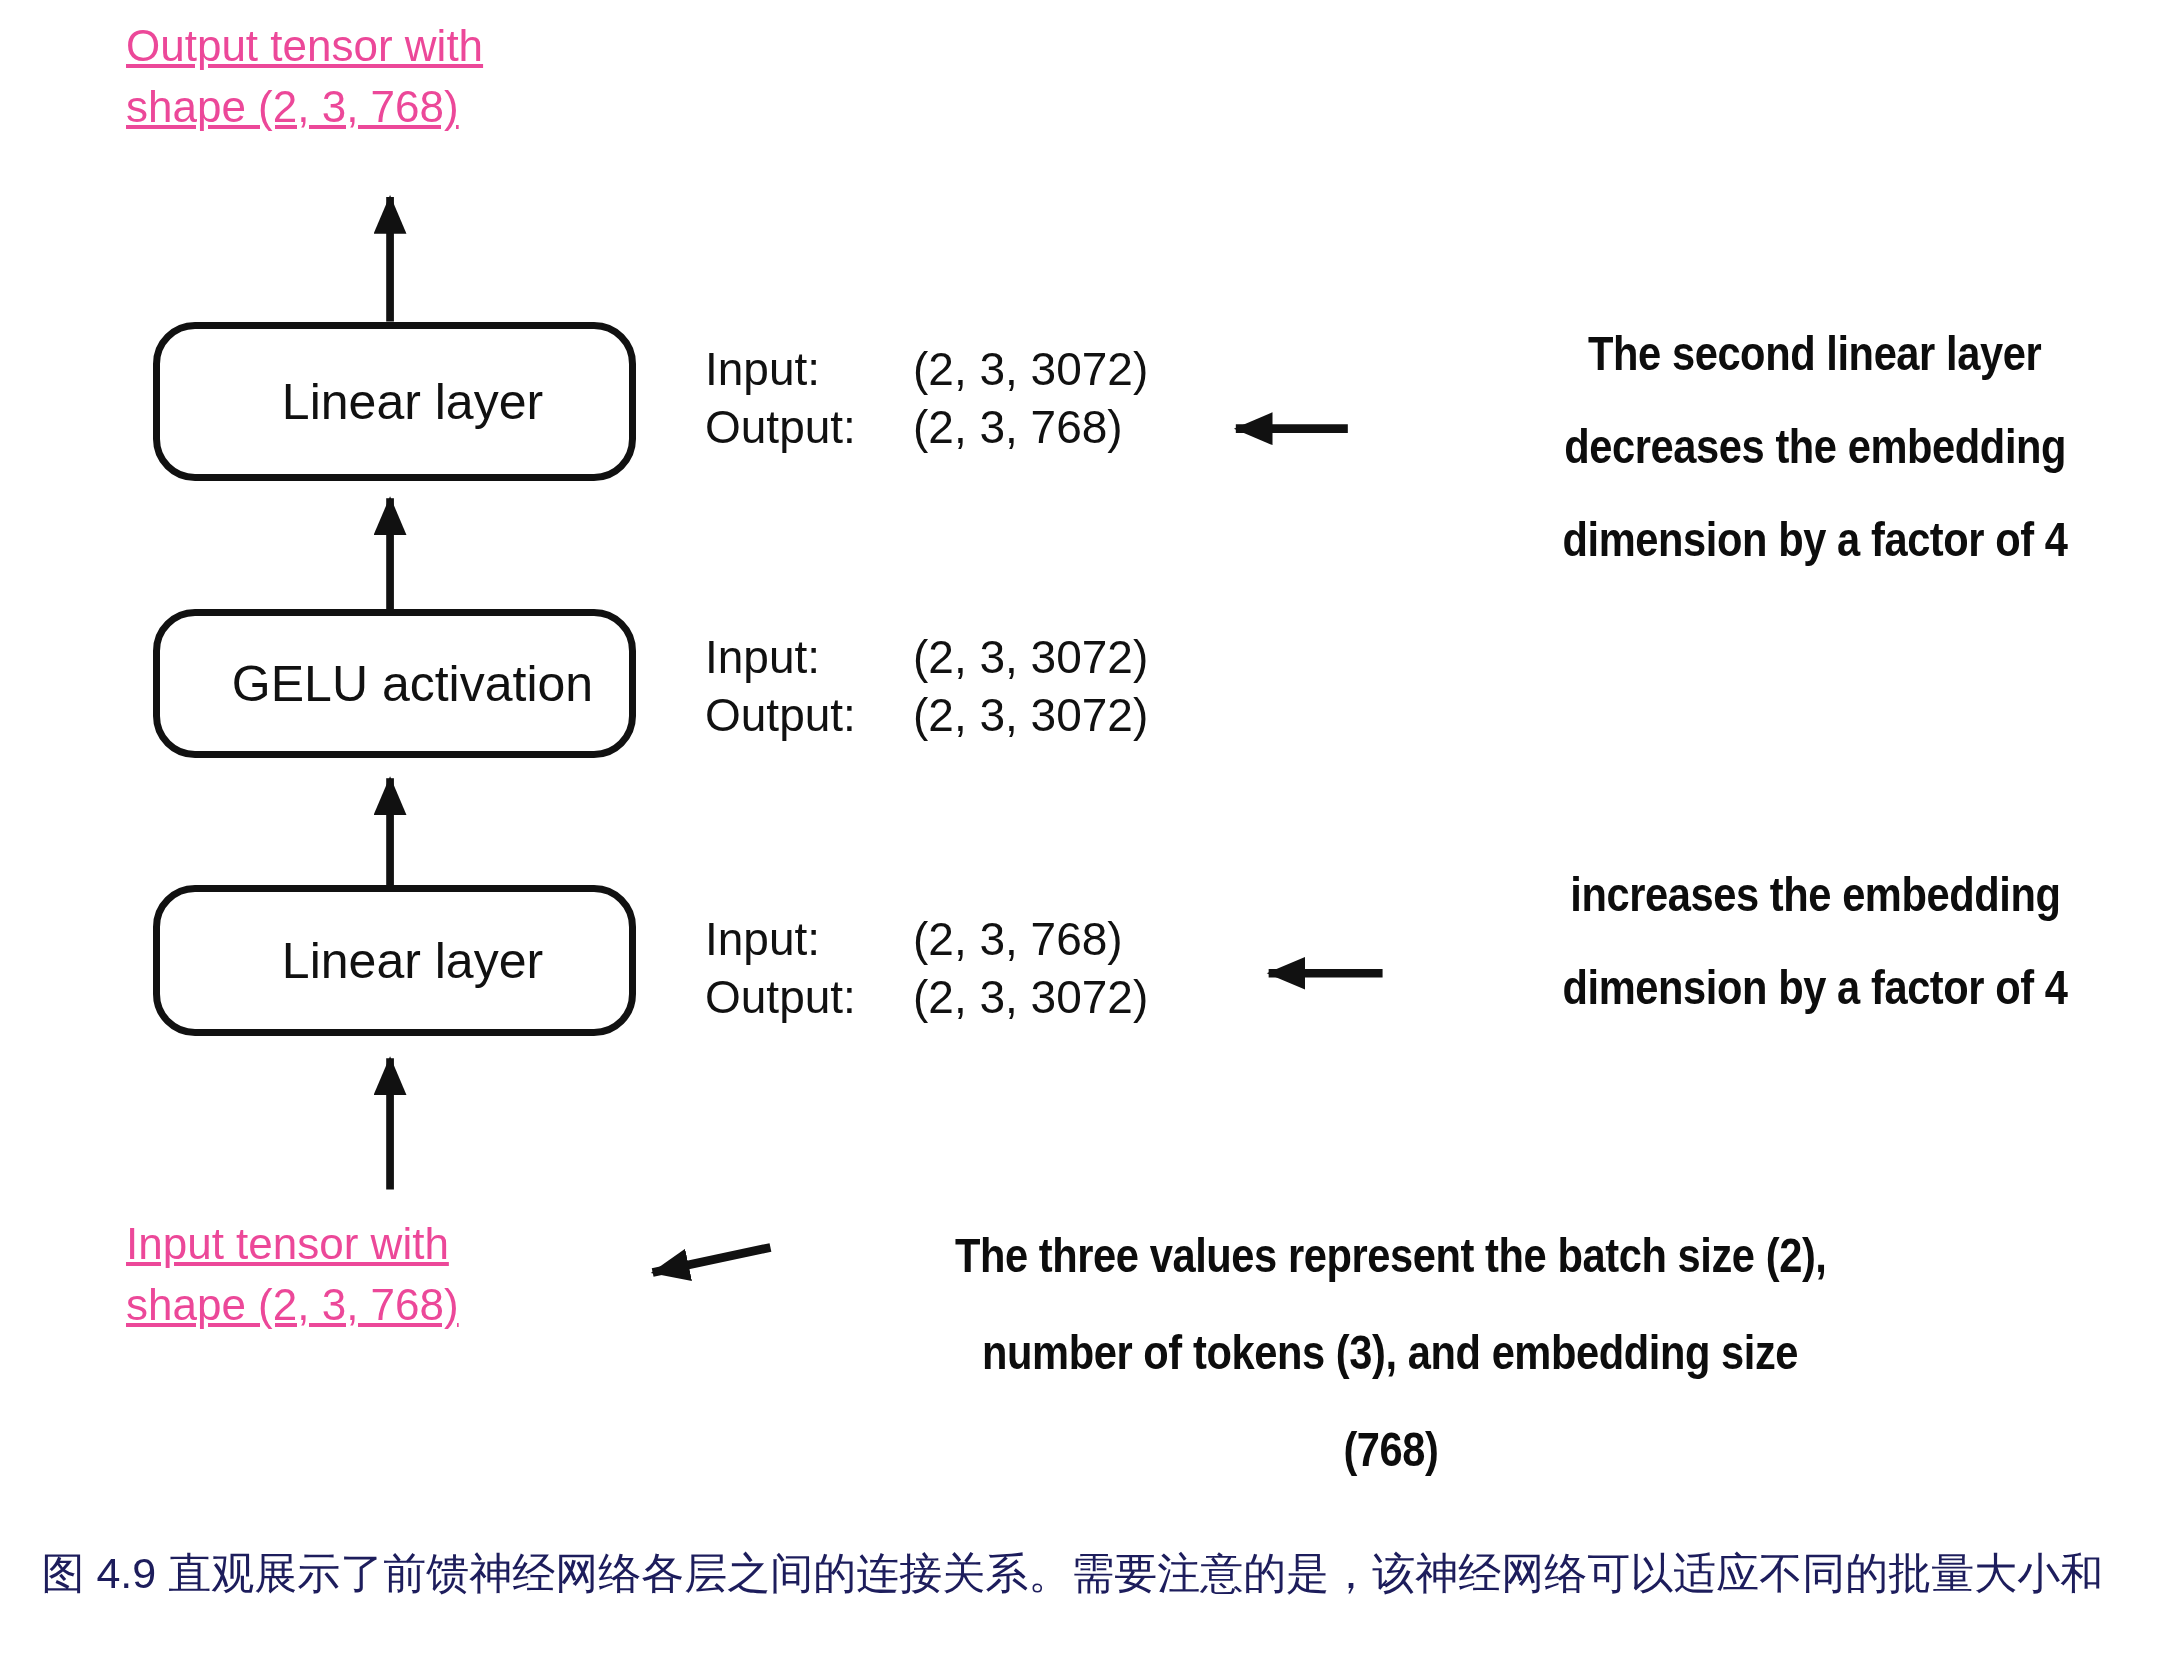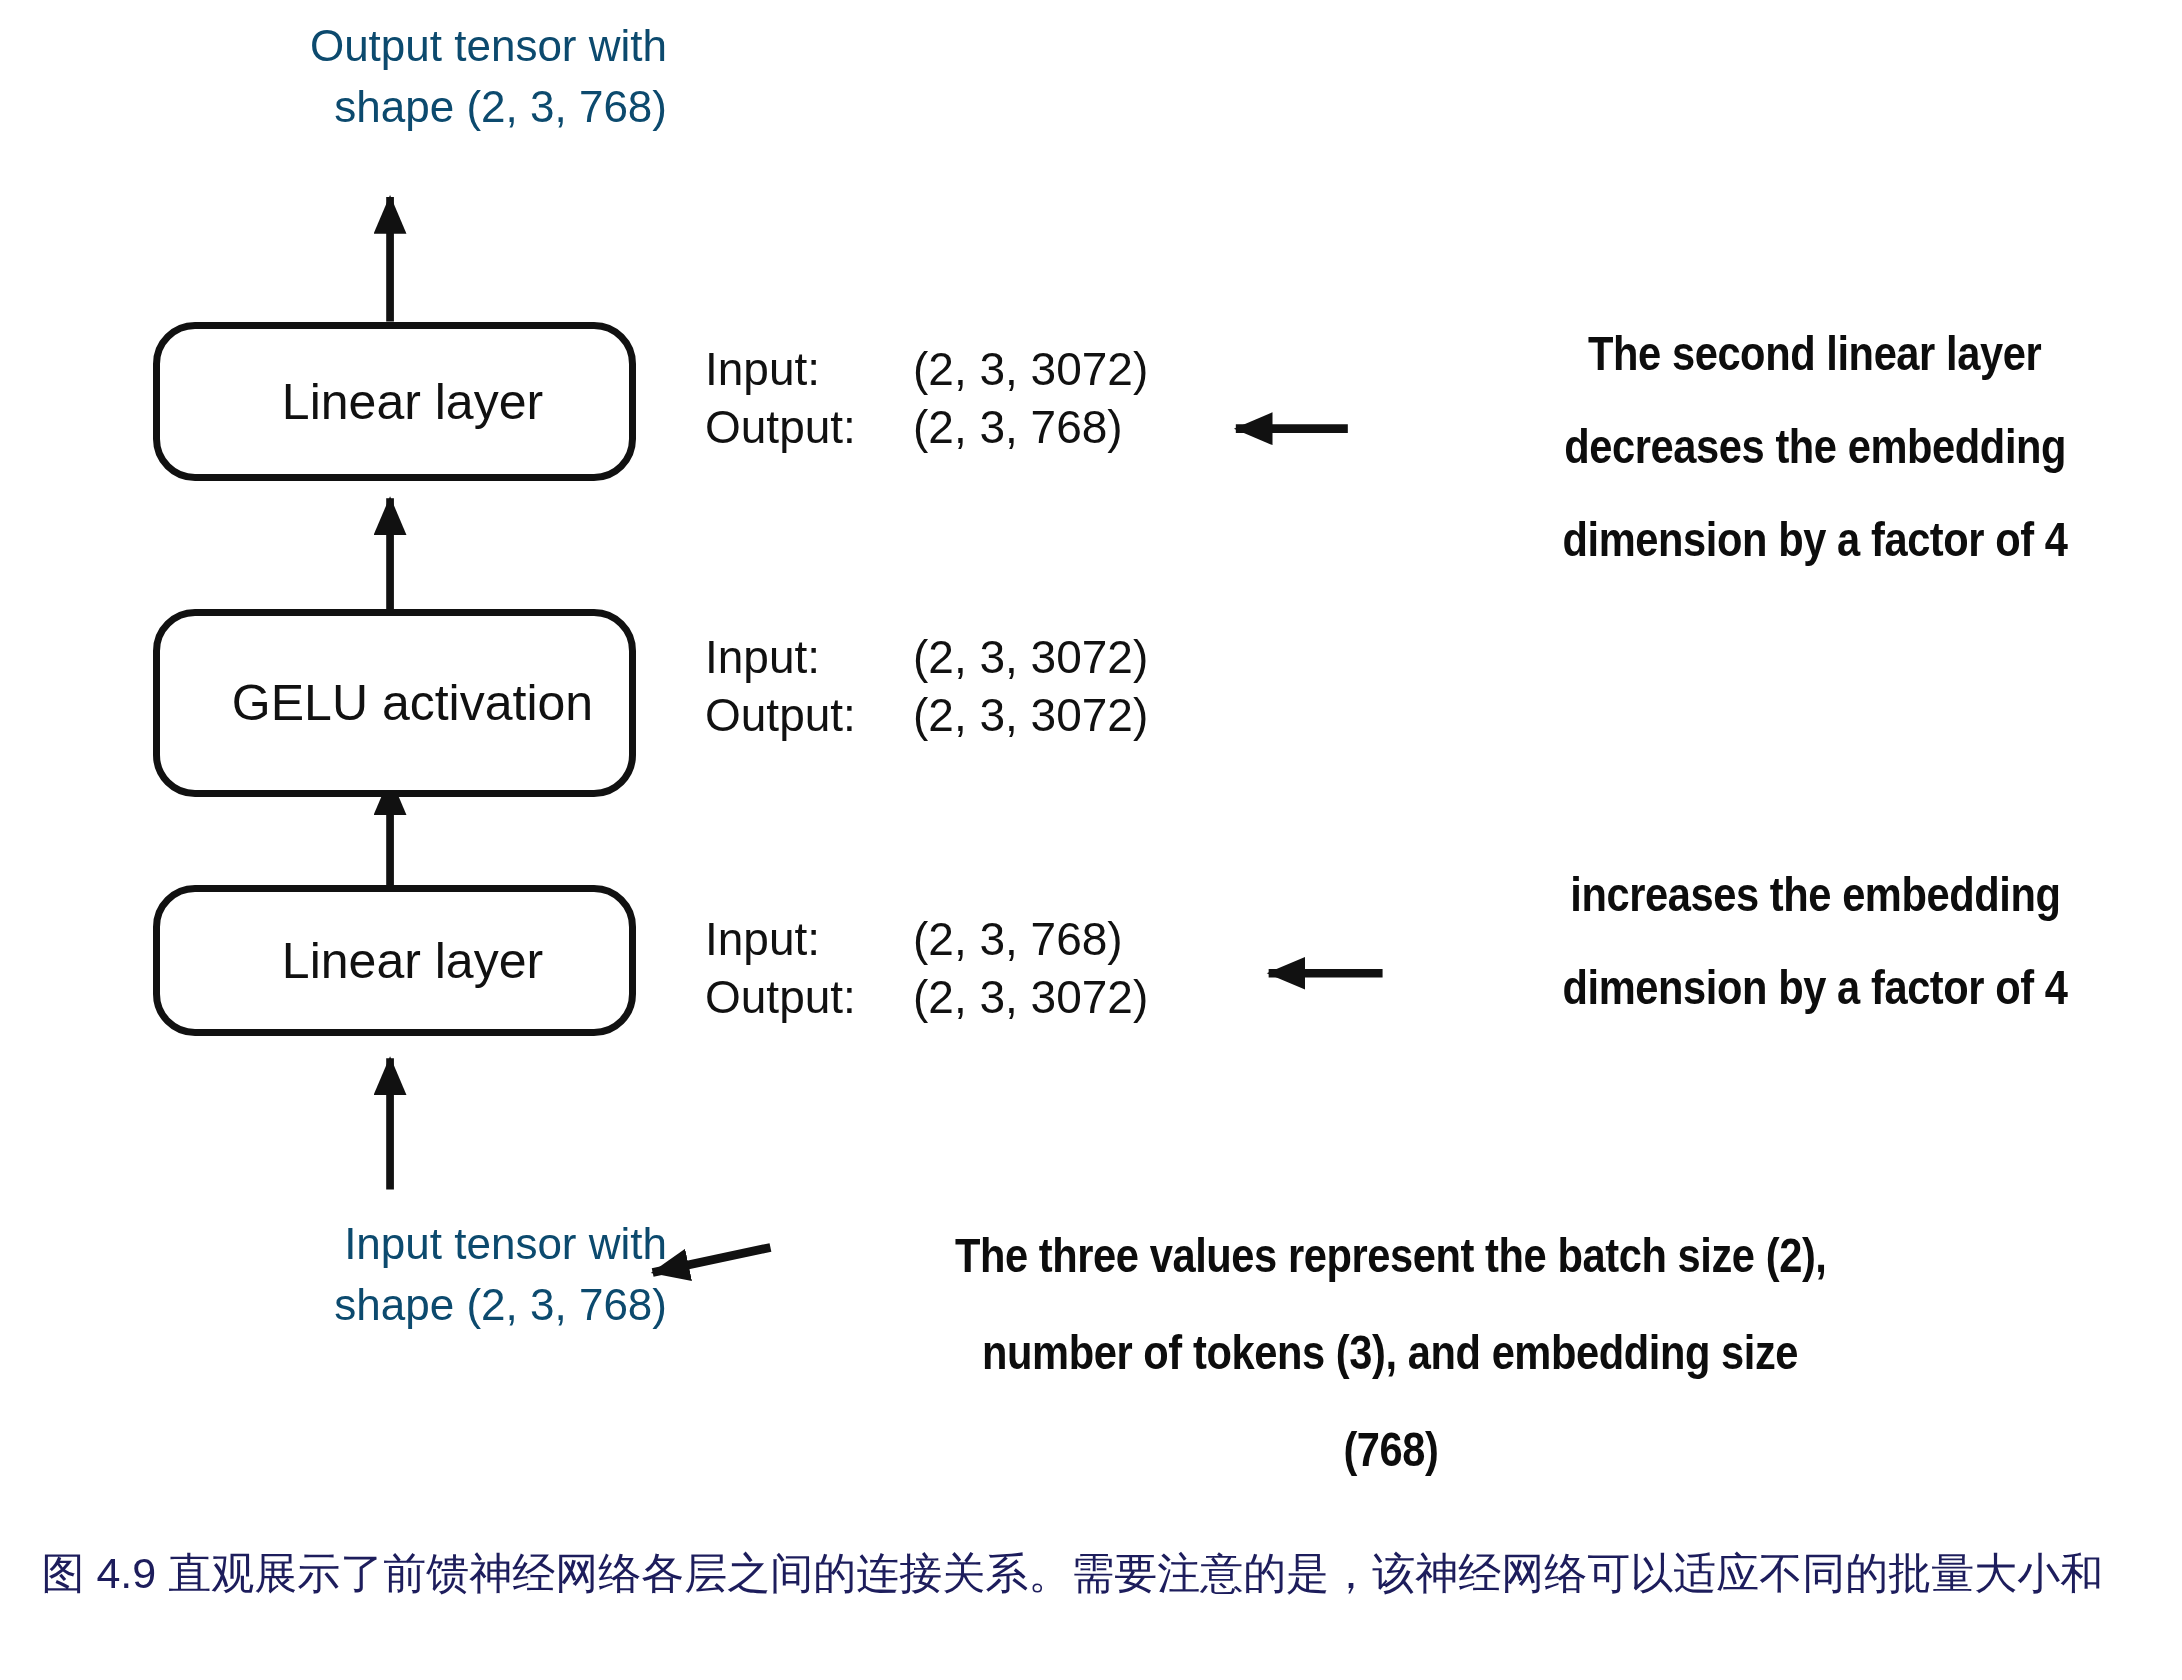--- a/index.html
+++ b/index.html
@@ -10,24 +10,25 @@
     background: #ffffff;
     font-family: "Liberation Sans", "DejaVu Sans", sans-serif;
     color: #111111;
     overflow: hidden;
   }
   .abs { position: absolute; }
 
   
   .tensor-label {
     width: 541px;
-    text-align: right;
+    text-align: left;
     font-size: 44px;
     line-height: 61px;
-    color: #0c4a6e;
+    color: #ec4899;
+    text-decoration: underline;
   }
 
   
   .layer-box {
     width: 483px;
     border: 7.7px solid #111111;
     border-radius: 42px;
     background: #ffffff;
     display: flex;
     align-items: center;
@@ -113,21 +114,21 @@
     <span>(2, 3, 3072)</span>
     <span>Output:</span>
     <span>(2, 3, 768)</span>
   </div>
   <div class="abs note" style="left:1458px; top:307px; width:714px;">
     <span class="nline"><span>The second linear layer</span></span>
     <span class="nline"><span>decreases the embedding</span></span>
     <span class="nline"><span>dimension by a factor of 4</span></span>
   </div>
 
-  <div class="abs layer-box" style="left:153px; top:609px; height:188px;">
+  <div class="abs layer-box" style="left:153px; top:609px; height:149px;">
     <span>GELU activation</span>
   </div>
   <div class="abs io-block" style="left:705px; top:628px;">
     <span>Input:</span>
     <span>(2, 3, 3072)</span>
     <span>Output:</span>
     <span>(2, 3, 3072)</span>
   </div>
 
   <div class="abs layer-box" style="left:153px; top:885px; height:151px;">

